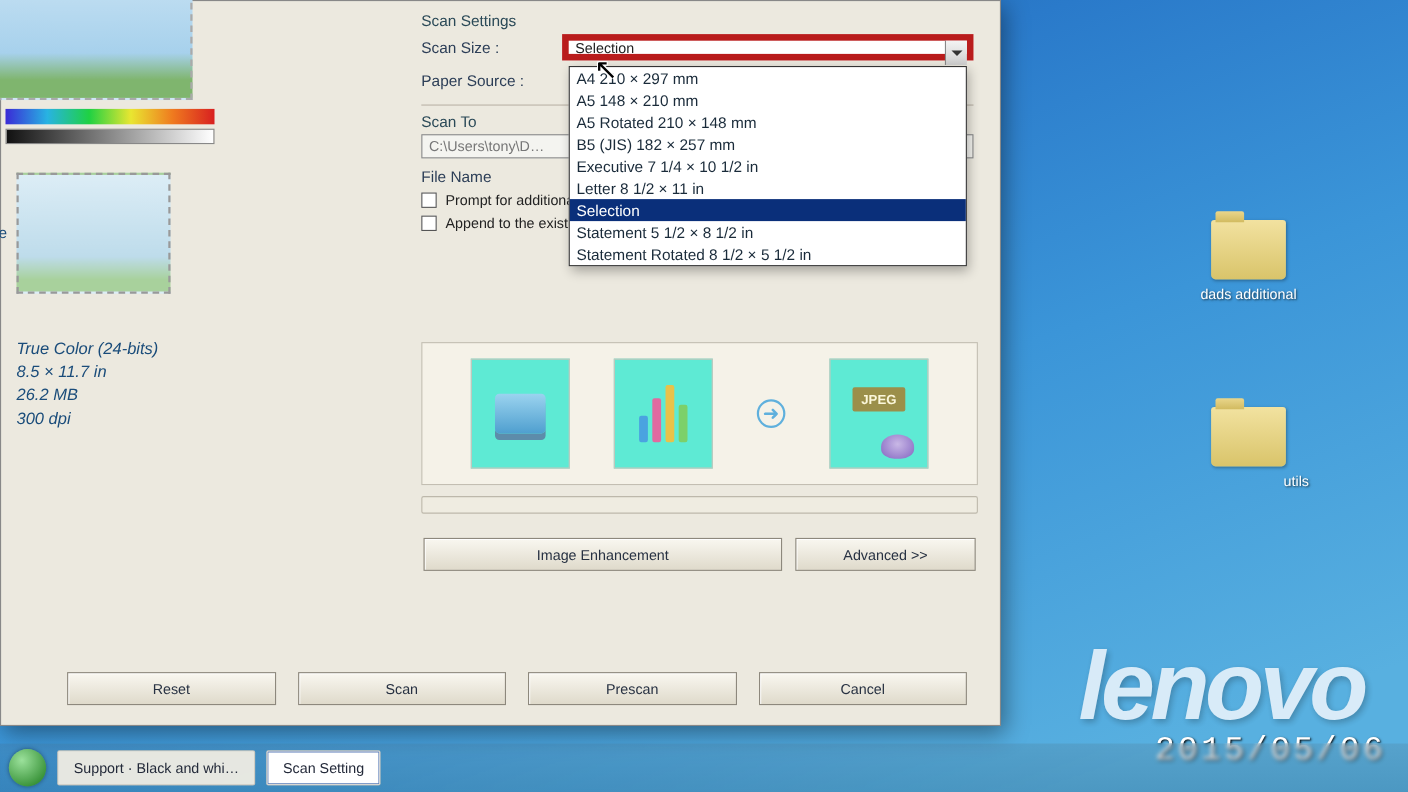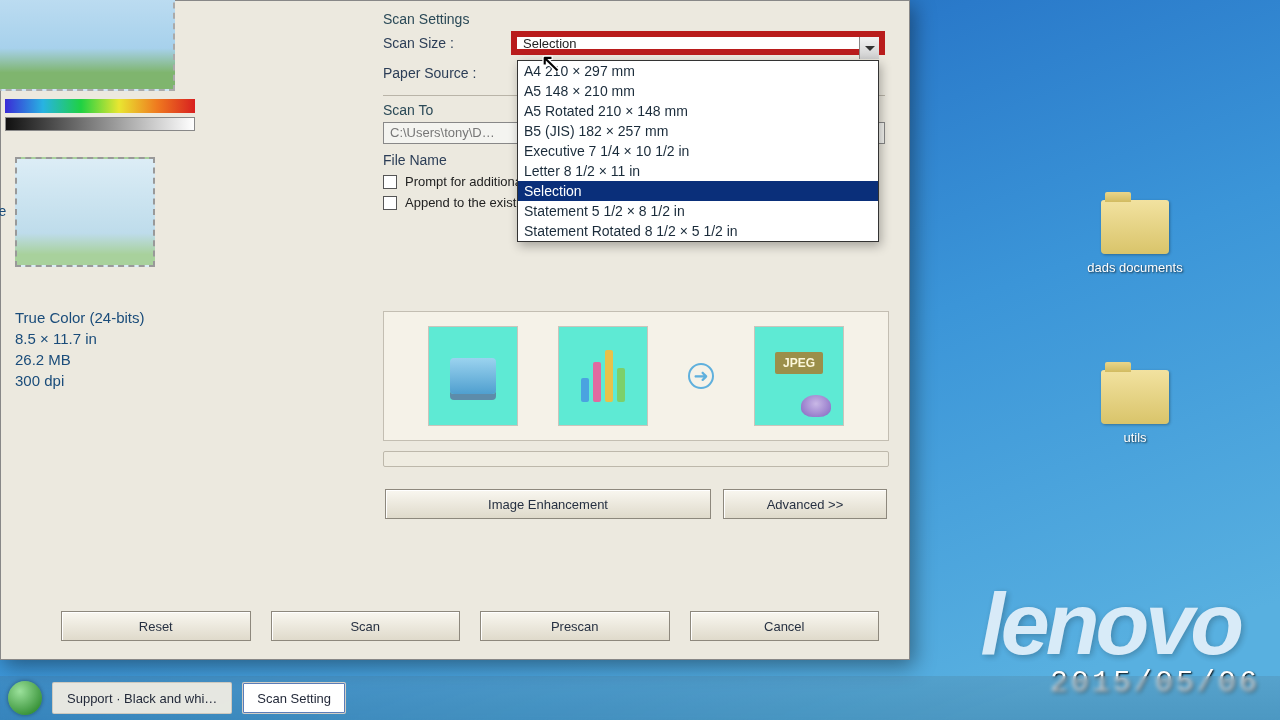--- a/index.html
+++ b/index.html
@@ -37,21 +37,21 @@
     width: 200px; height: 140px; background: linear-gradient(#cfe6f5,#a7d1ec 70%,#7fb56e 88%);
     border: 2px dashed #aaa; margin-left: -40px; margin-top:-60px;
   }
   .spectrum { margin-top: 8px; height: 14px; width: 190px; margin-left:-10px;
     background: linear-gradient(90deg,#3a2bd6,#28b3e2,#1fd143,#e9e631,#ef7a1f,#d82020); }
   .grayscale { margin-top: 4px; height: 14px; width: 190px; margin-left:-10px;
     background: linear-gradient(90deg,#111,#fff); border:1px solid #888;}
   .thumb2 { margin-top: 26px; width: 140px; height: 110px;
     background: linear-gradient(#dcedf6,#bedceb 70%,#a8d19c 90%); border: 2px dashed #999; position:relative; }
   .thumb-label { position:absolute; left:-34px; top:44px; color:#1a4c7a; font-size:14px; }
-  .img-info { margin-top: 40px; color:#1a4c7a; font-size: 15px; line-height: 1.4; }
+  .img-info { margin-top: 40px; color:#1a4c7a; font-size: 15px; line-height: 1.4; font-style: italic; }
 
   .settings-col {
     position: absolute; left: 372px; top: 0; right: 10px; height: 500px; padding: 6px 14px 10px 10px;
   }
   .group-caption { color:#2a4957; font-size:14px; margin: 4px 0 2px; }
   .field-row { display:flex; align-items:center; margin: 4px 0; }
   .field-label { width: 128px; color:#2c3e57; font-size:14px; }
   .combobox { flex:1; height:24px; border:6px solid #b91c1c; background:#fff; display:flex;
     align-items:center; padding:0 22px 0 6px; position:relative; cursor:default; }
   .combobox .arrow { position:absolute; right:0; top:0; width:20px; height:22px; border-left:1px solid #888;
@@ -106,23 +106,23 @@
   .task-btn.active { background:#fff; box-shadow: inset 0 0 0 1px #5a7db9; }
 
   .cursor-arrow { position:absolute; left:540px; top:48px; z-index:40; font-size:26px; color:#000;
     transform: translate(0,0); text-shadow: -1px -1px 0 #fff, 1px -1px 0 #fff, -1px 1px 0 #fff, 1px 1px 0 #fff;}
 </style>
 </head>
 <body>
 
 <div class="desktop-icon" style="top:200px; right:90px;">
   <div class="folder-glyph"></div>
-  <div>dads documents</div>
-</div>
-<div class="desktop-icon" style="top:370px; right:90px;">
+  <div>dads additional</div>
+</div>
+<div class="desktop-icon" style="top:370px; right:90px;text-align:right;">
   <div class="folder-glyph"></div>
   <div>utils</div>
 </div>
 
 <div class="lenovo-mark">lenovo</div>
 <div class="date-overlay">2015/05/06</div>
 
 <div class="dialog">
 
   <div class="preview-col">

